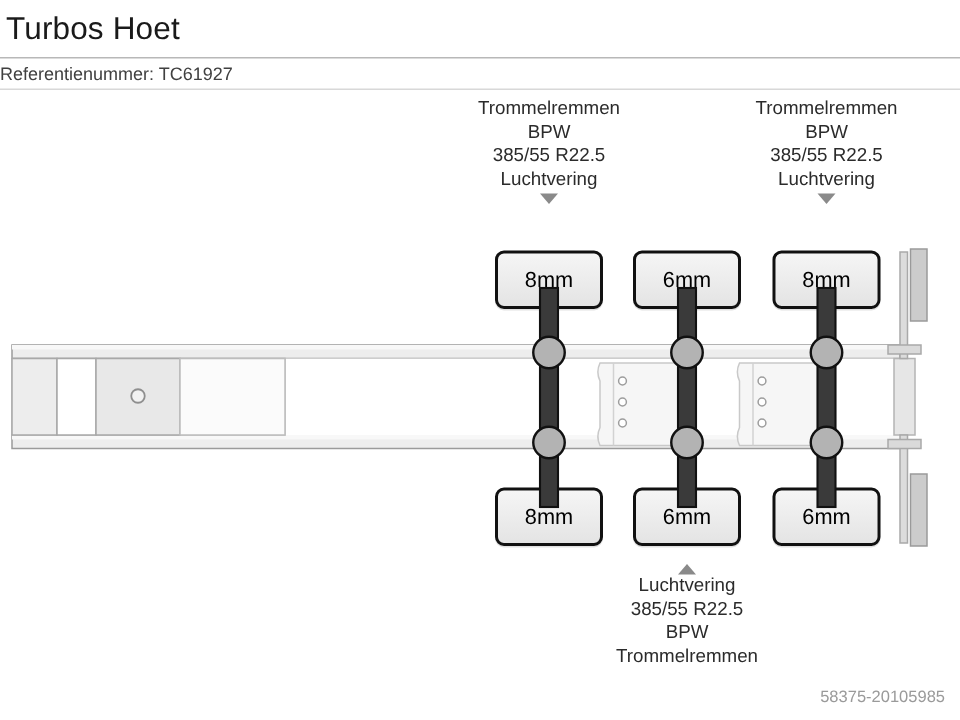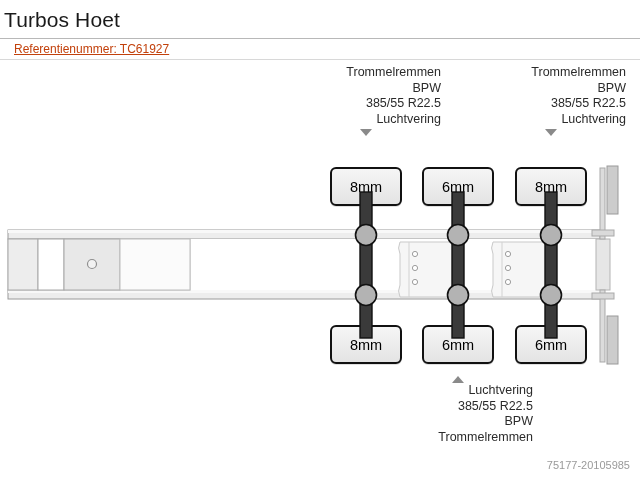--- a/index.html
+++ b/index.html
@@ -16,31 +16,31 @@
   #header-title {
     position: absolute; left: 4px; top: 8px;
     font-size: 21px; color: #1a1a1a; font-weight: 400;
     letter-spacing: 0.1px; white-space: nowrap;
   }
   #header-rule {
     position: absolute; left: 0; top: 38px; width: 640px; height: 1px;
     background: #b8b8b8;
   }
   #header-ref {
-    position: absolute; left: 14px; top: 42px;
-    font-size: 12px; color: #c2410c; white-space: nowrap; text-decoration: underline;
+    position: absolute; left: 0; top: 42px;
+    font-size: 12px; color: #404040; white-space: nowrap;
   }
   #header-rule2 {
     position: absolute; left: 0; top: 59px; width: 640px; height: 1px;
     background: #d8d8d8;
   }
 
   
   .ann {
-    position: absolute; text-align: right;
+    position: absolute; text-align: center;
     font-size: 12.5px; color: #2b2b2b; line-height: 15.5px;
     white-space: nowrap;
   }
   .ann div { white-space: nowrap; }
   .caret {
     width: 0; height: 0; margin: 2px auto 0;
     border-left: 6px solid transparent;
     border-right: 6px solid transparent;
   }
   .caret-down { border-top: 7px solid #8a8a8a; }
@@ -171,15 +171,15 @@
   </svg>
 
   <div class="ann" style="left:383px; top:374px; width:150px;">
     <div class="caret caret-up"></div>
     <div>Luchtvering</div>
     <div>385/55 R22.5</div>
     <div>BPW</div>
     <div>Trommelremmen</div>
   </div>
 
-  <div id="watermark">75177-20105985</div>
+  <div id="watermark">58375-20105985</div>
 
 </div>
 
 </body></html>

